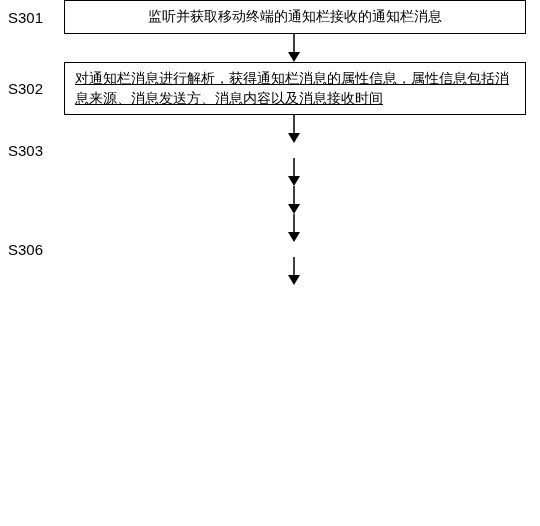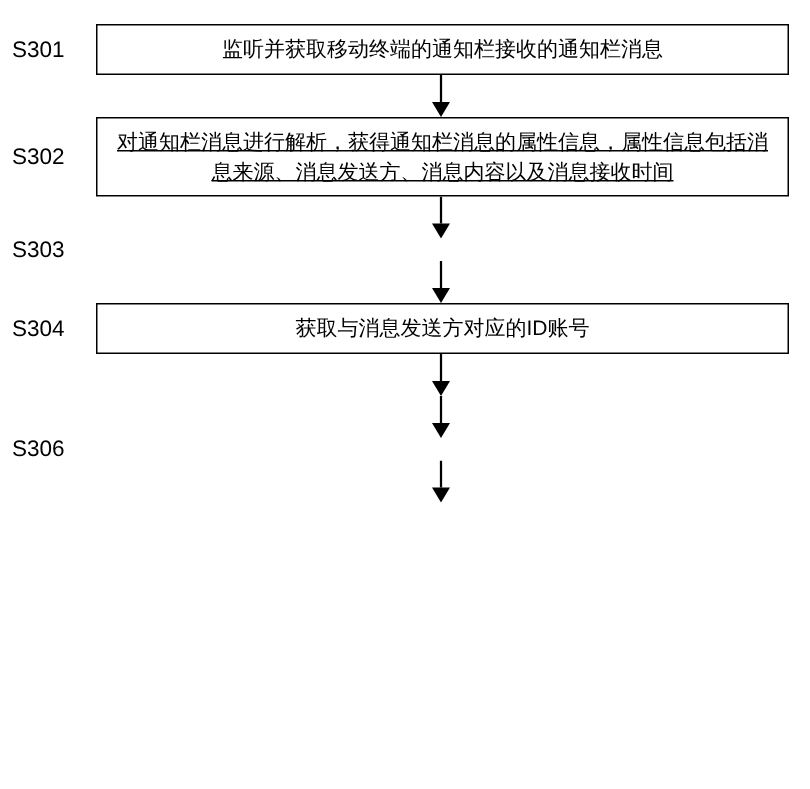--- a/index.html
+++ b/index.html
@@ -8,40 +8,40 @@
     background: #ffffff;
     font-family: "Microsoft YaHei", "SimSun", sans-serif;
     font-size: 14px;
     color: #000;
   }
   .canvas {
     position: relative;
     width: 540px;
     height: 390px;
     box-sizing: border-box;
-    padding: 16px 6px 6px 6px;
+    padding: 0 6px 6px 6px;
   }
   .row {
     display: flex;
     align-items: center;
     justify-content: flex-start;
   }
   .label {
     width: 56px;
     flex: 0 0 56px;
     text-align: left;
     font-size: 15px;
     line-height: 1;
     padding-left: 2px;
   }
   .box {
     flex: 1;
     border: 1.5px solid #000;
     padding: 6px 10px;
-    text-align: center;
+    text-align: left;
     line-height: 1.4;
     display: flex;
     align-items: center;
     justify-content: center;
     margin-right: 8px;
     box-sizing: border-box;
   }
   .box.single { min-height: 34px; }
   .box.double { min-height: 52px; text-decoration: underline; }
   .arrow-row {
@@ -105,26 +105,20 @@
   <div class="arrow-row">
     <div class="arrow-spacer"></div>
     <div class="arrow-cell">
       <svg class="arrow" width="20" height="28" viewBox="0 0 20 28">
         <line x1="10" y1="0" x2="10" y2="18" stroke="#000" stroke-width="1.5"></line>
         <polygon points="10,28 4,18 16,18" fill="#000"></polygon>
       </svg>
     </div>
   </div>
 
-  <div class="row">
-    <div class="label">S304</div>
-    <div class="box single">
-      <span>获取与消息发送方对应的ID账号</span>
-    </div>
-  </div>
   <div class="arrow-row">
     <div class="arrow-spacer"></div>
     <div class="arrow-cell">
       <svg class="arrow" width="20" height="28" viewBox="0 0 20 28">
         <line x1="10" y1="0" x2="10" y2="18" stroke="#000" stroke-width="1.5"></line>
         <polygon points="10,28 4,18 16,18" fill="#000"></polygon>
       </svg>
     </div>
   </div>
 

